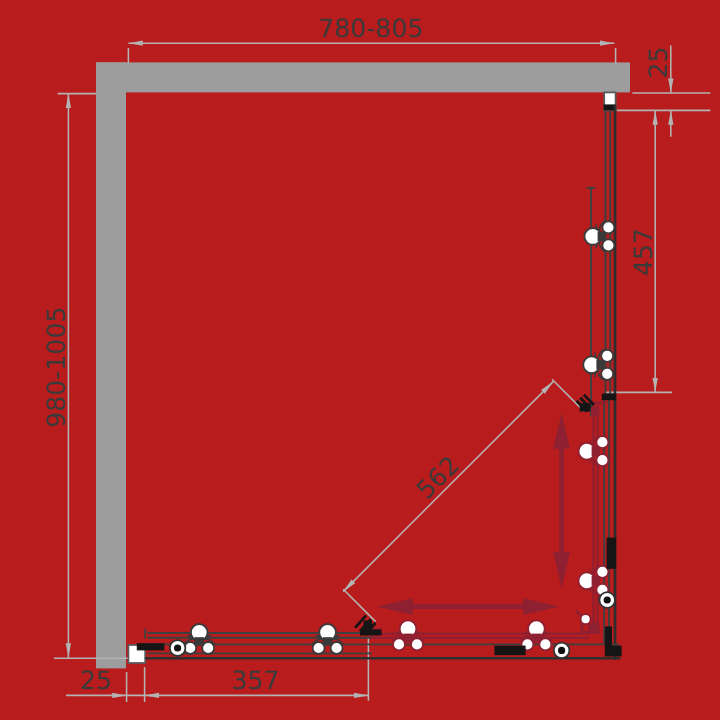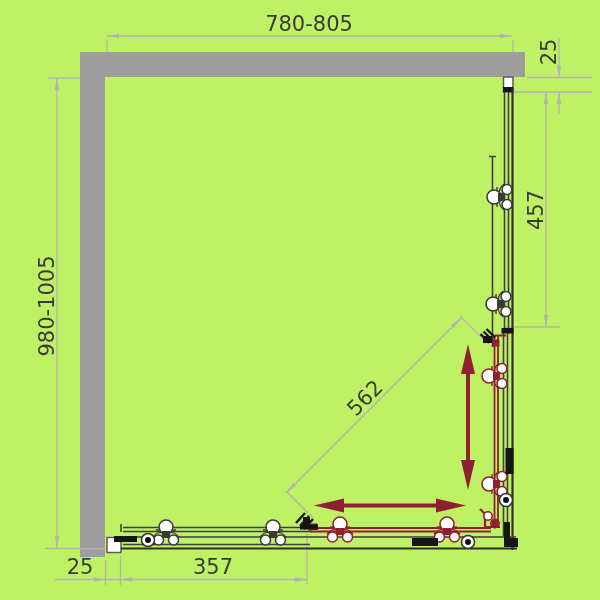--- a/index.html
+++ b/index.html
@@ -1,16 +1,16 @@
 <!DOCTYPE html>
 <html><head>
 <meta charset="utf-8">
 <style>
   html,body{margin:0;padding:0;background:#ffffff;}
-  .stage{position:relative;width:600px;height:600px;background:#bef264;overflow:hidden;}
+  .stage{position:relative;width:600px;height:600px;background:#b91c1c;overflow:hidden;}
   svg{display:block;}
   .dim-line{stroke:#b3b3b3;stroke-width:1.3;fill:none;}
   .dim-head{fill:#b3b3b3;stroke:none;}
   .dim-text{font-family:"DejaVu Sans","Liberation Sans",sans-serif;font-size:21px;fill:#3a3a3a;}
   .frame{stroke:#3f3f3f;stroke-width:1.6;fill:none;}
   .frame-thick{stroke:#2e2e2e;stroke-width:2.2;fill:none;}
   .blackfill{fill:#151515;stroke:none;}
   .red{stroke:#8e2032;fill:none;}
   .redfill{fill:#8e2032;stroke:none;}
   .profile{fill:#ffffff;stroke:#5a5a5a;stroke-width:1.5;}

